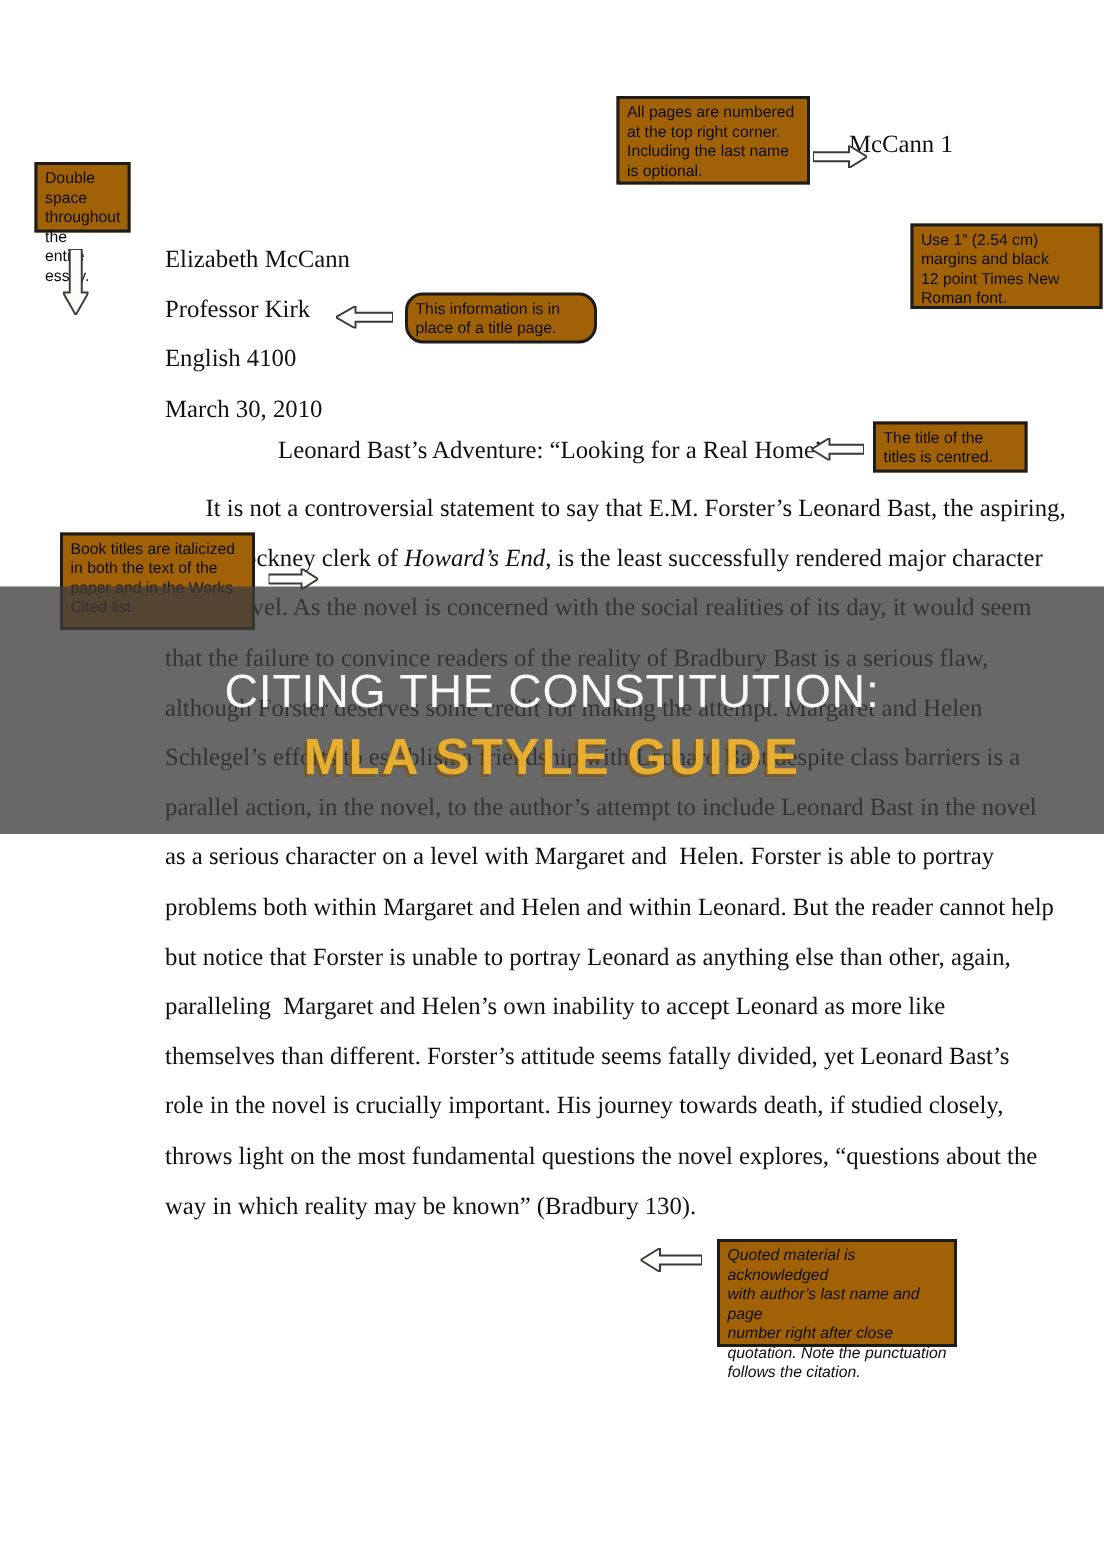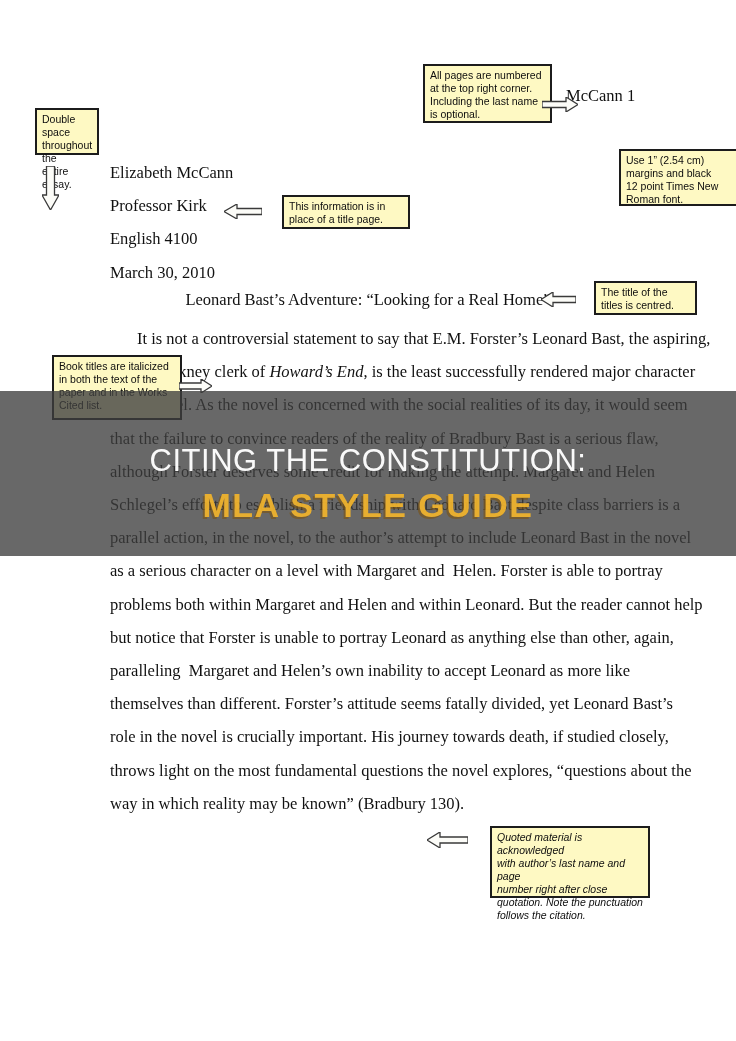--- a/index.html
+++ b/index.html
@@ -26,30 +26,29 @@
   .body-block{
     position:absolute;left:110px;top:322px;
     font-size:16.5px;color:#111;line-height:33.2px;z-index:1;
   }
   .body-block .bl{white-space:pre;}
   .body-block .indent{text-indent:27px;}
   .ital{font-style:italic;}
   
   .callout{
     position:absolute;z-index:2;box-sizing:border-box;
-    background:#fef9c3;border:2px solid #1c1c1c;
+    background:#a16207;border:2px solid #1c1c1c;
     padding:3px 5px;
     font-family:"Liberation Sans", sans-serif;
     font-size:10.5px;line-height:13px;color:#0d0d0d;
     white-space:pre-line;
-    margin-left:12px;
   }
   .co-pages{left:411px;top:64px;width:129px;height:59px;}
   .co-doublespace{left:23px;top:108px;width:64px;height:47px;}
-  .co-titlepage{left:270px;top:195px;width:128px;height:34px;}
+  .co-titlepage{left:270px;top:195px;width:128px;height:34px;border-radius:12px;}
   .co-margins{left:607px;top:149px;width:128px;height:57px;}
   .co-titlecentred{left:582px;top:281px;width:103px;height:34px;}
   .co-booktitles{left:40px;top:355px;width:130px;height:65px;}
   .co-quote{left:478px;top:826px;width:160px;height:72px;font-style:italic;}
   
   .arrow{position:absolute;z-index:2;}
   .ar-pages{left:542px;top:97px;}
   .ar-down{left:42px;top:166px;}
   .ar-titlepage{left:224px;top:204px;}
   .ar-title{left:541px;top:292px;}

